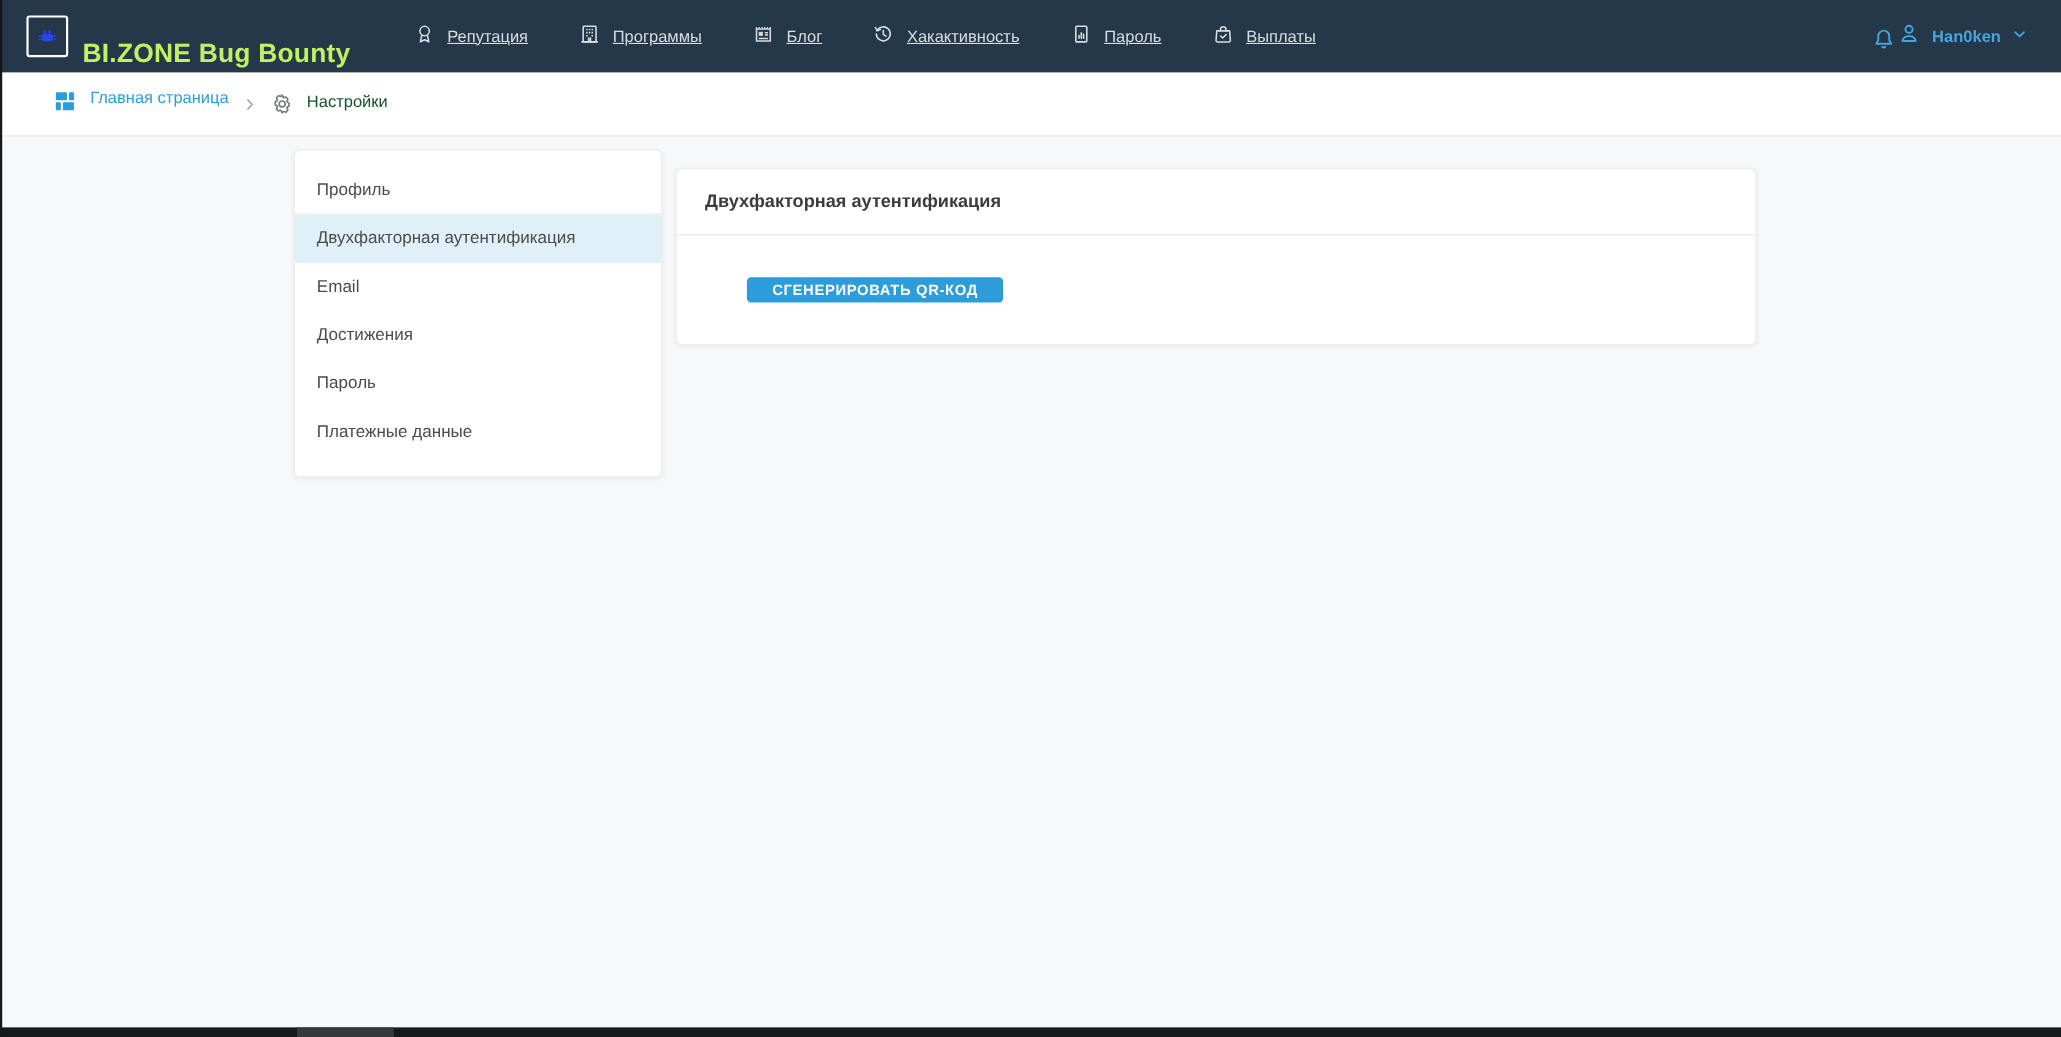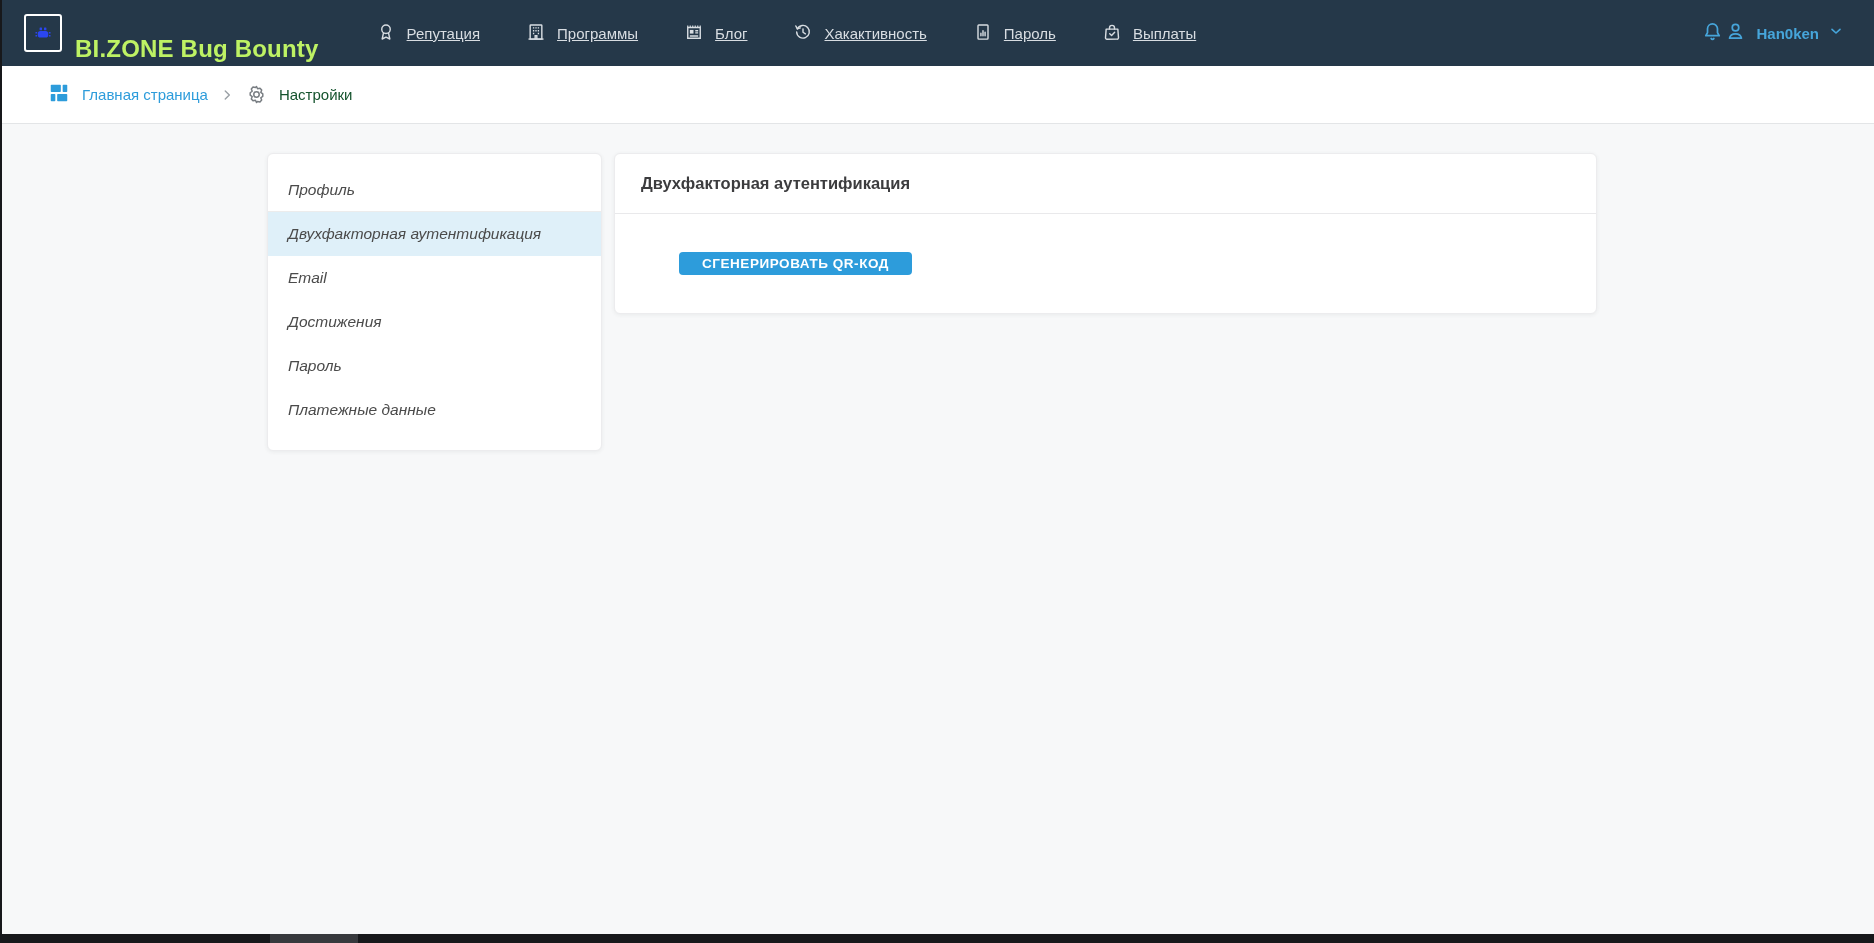--- a/index.html
+++ b/index.html
@@ -39,45 +39,45 @@
     color: #bef264; font-size: 24px; font-weight: bold;
     margin-left: 13px; letter-spacing: 0.2px; white-space: nowrap; margin-top: 32px;
   }
   .nav-menu { display: flex; align-items: center; margin-left: 34px; }
   .nav-item {
     display: flex; align-items: center; gap: 11px;
     color: #d8dde2; font-size: 15px; cursor: pointer;
     padding: 0 23px; white-space: nowrap; text-decoration: underline;
   }
   .nav-item svg { flex: 0 0 auto; }
-  .navbar-right { margin-left: auto; display: flex; align-items: flex-start; }
+  .navbar-right { margin-left: auto; display: flex; align-items: flex-end; }
   .bell-btn { color: #46a5da; cursor: pointer; display: flex; }
   .user-menu { display: flex; align-items: center; gap: 9px; color: #46a5da; cursor: pointer; }
   .user-name { font-size: 15px; font-weight: bold; }
 
   
   .breadcrumb-bar {
     height: 58px; background: #ffffff; border-bottom: 1px solid #e3e5e7;
     display: flex; align-items: center; padding-left: 48px;
   }
-  .crumb { display: flex; align-items: center; gap: 12px; }
+  .crumb { display: flex; gap: 12px; }
   .crumb-link { color: #2d9cdb; font-size: 15px; cursor: pointer; }
   .crumb-sep { color: #9aa0a5; font-size: 13px; margin: 0 12px; display: flex; }
   .crumb-current { color: #14532d; font-size: 15px; }
   .gear-wrap { color: #787d82; display: flex; }
 
   
   .content { position: relative; width: 100%; height: calc(943px - 66px - 58px); }
 
   .card {
     position: absolute; background: #ffffff; border-radius: 6px;
     border: 1px solid #ececee;
     box-shadow: 0 1px 4px rgba(40,50,60,0.07);
   }
-  .sidebar-card { left: 267px; top: 29px; width: 335px; padding: 14px 0 18px 0; font-style: italic; }
+  .sidebar-card { left: 267px; top: 12px; width: 335px; padding: 14px 0 18px 0; }
   .settings-item {
     height: 44px; display: flex; align-items: center;
     padding: 0 20px; font-size: 15.5px; color: #4b4b4b; cursor: pointer;
   }
   .settings-item.first { border-bottom: 1px solid #ececec; }
   .settings-item.active { background: #dff0f9; }
 
   .main-card { left: 614px; top: 29px; width: 983px; }
   .main-card-header {
     height: 60px; display: flex; align-items: center;

